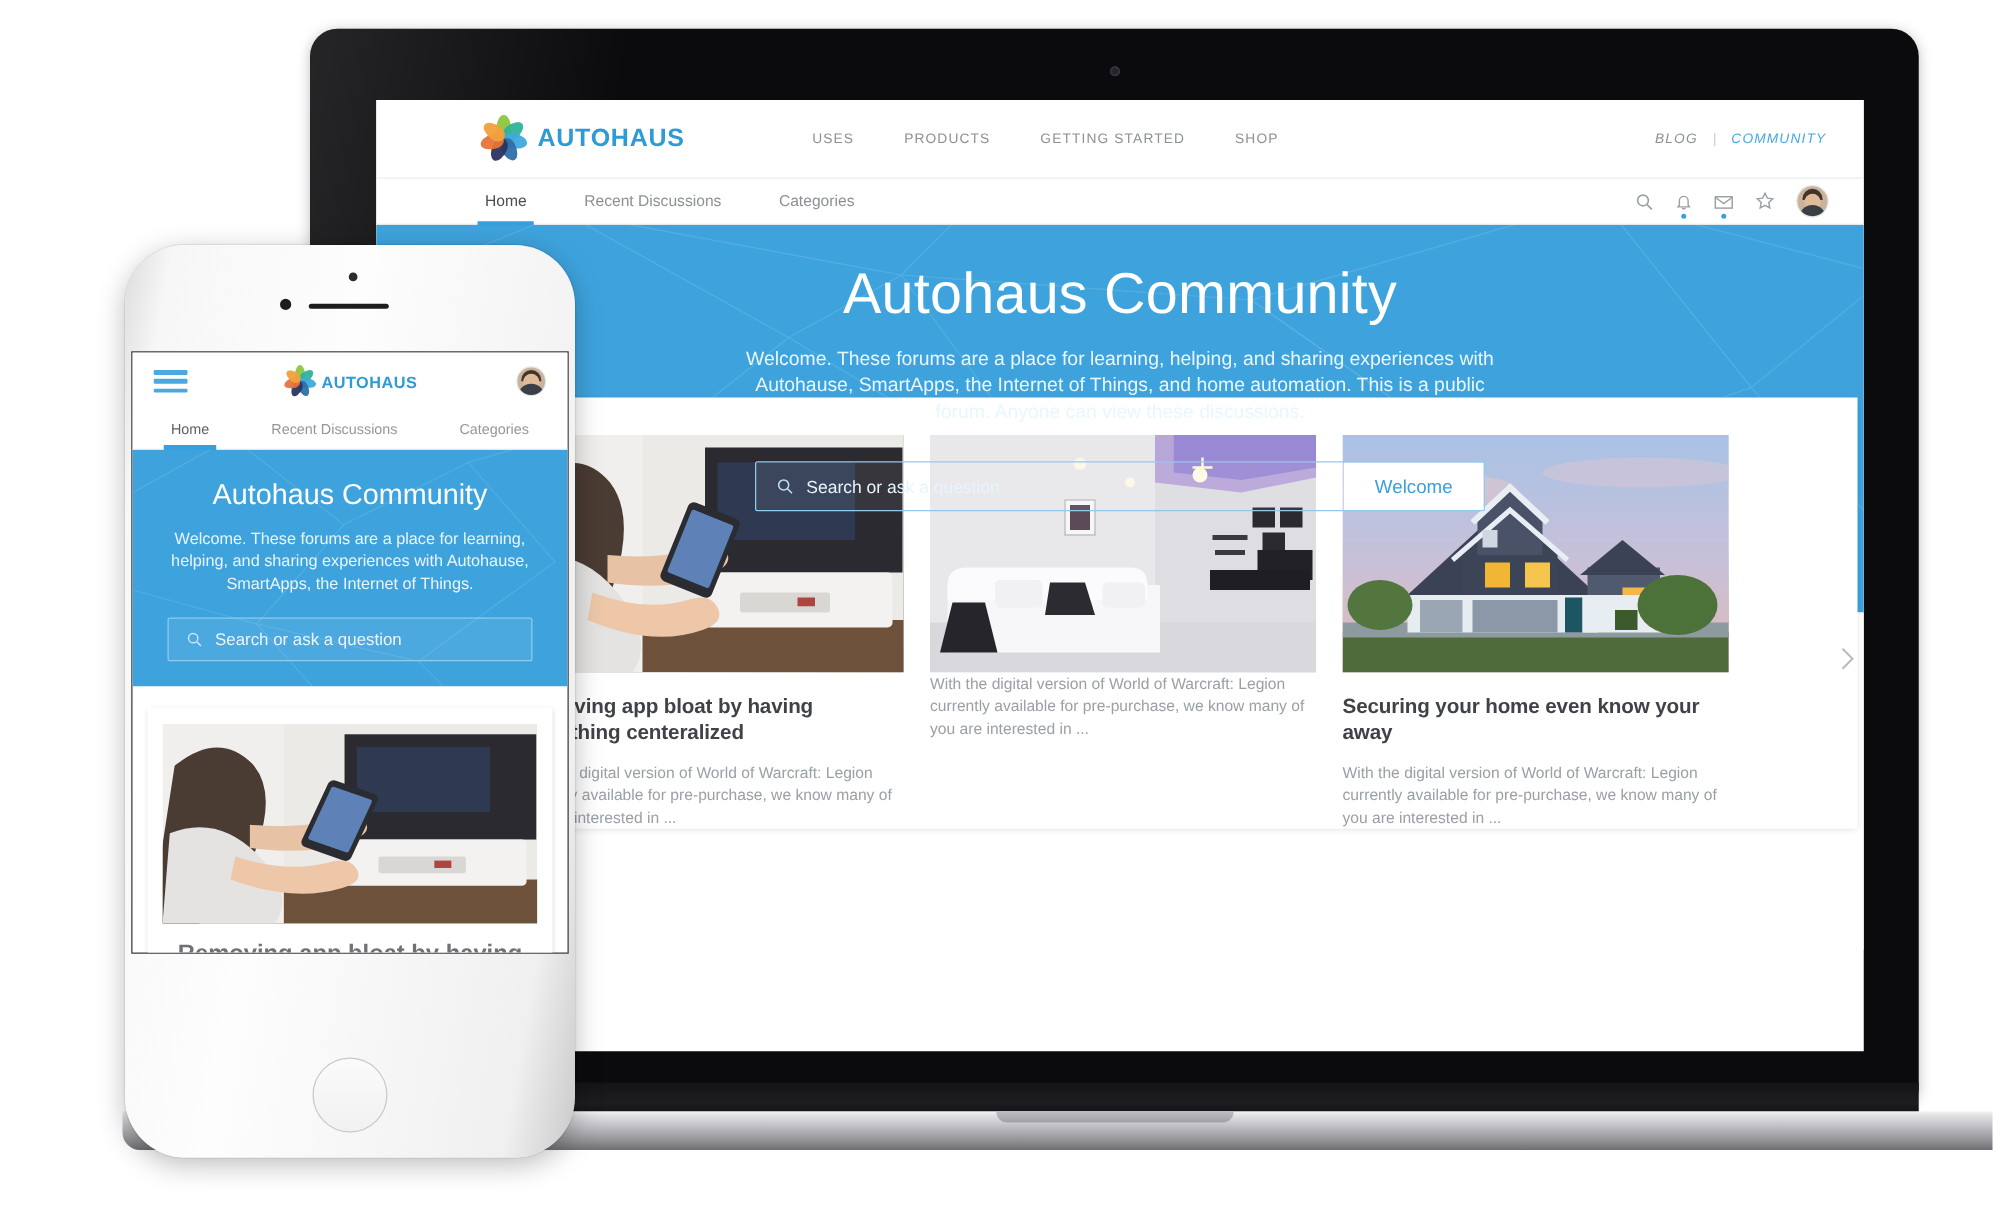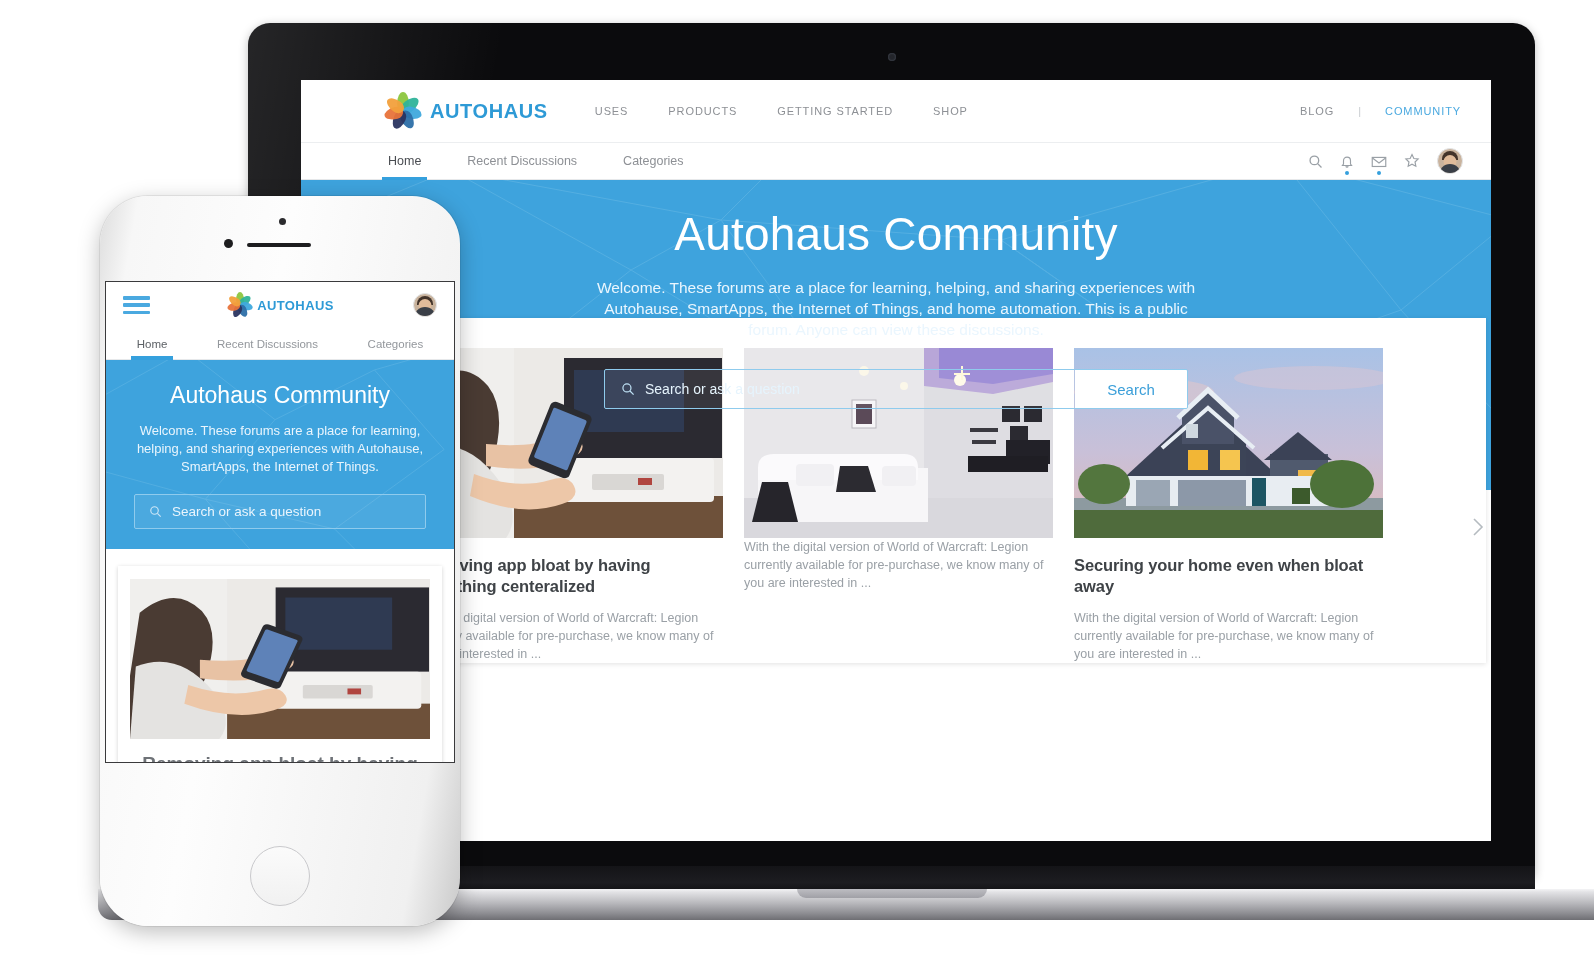--- a/index.html
+++ b/index.html
@@ -62,26 +62,26 @@
   .logo-wrap { display:flex; align-items:center; gap:11px; }
   .logo-mark { width: 33px; height: 33px; position: relative; }
   .logo-mark span{
     position:absolute; left:50%; top:50%; width:12px; height:19px;
     border-radius: 50% 50% 50% 50% / 62% 62% 38% 38%;
     transform-origin: 50% 100%;
     opacity:.95;
   }
   .logo-text { font-size: 20px; font-weight: bold; color:#2e9ad6; letter-spacing:.6px; }
 
-  .main-nav { display:flex; gap:40px; margin-left: 47px; }
+  .main-nav { display:flex; gap:40px; margin-left: 102px; }
   .main-nav a {
     font-size: 11px; letter-spacing:.9px; color:#8d9095; text-decoration:none;
     text-transform: uppercase;
   }
-  .top-right { margin-left:auto; display:flex; align-items:center; gap:24px; }
+  .top-right { margin-left:auto; display:flex; align-items:center; gap:12px;font-style:italic; }
   .top-right a { font-size: 11px; letter-spacing:.9px; color:#8d9095; text-decoration:none; text-transform:uppercase;}
   .top-right a.active { color:#4aa9e0;text-align:right; }
   .top-right .sep { color:#c8cbcf; font-size:11px; }
 
   .sub-nav {
     height: 38px; background:#fff; border-top:1px solid #eceef0; border-bottom:1px solid #e6e8ea;
     display:flex; align-items:stretch; padding-left: 85px; position:relative;
   }
   .sub-nav .tab {
     display:flex; align-items:center; padding: 0 2px; margin-right: 42px;
@@ -330,21 +330,21 @@
           <div class="hero-search">
             <div class="field">
               <span class="ic" style="color:#bfe1f5">
                 <svg width="14" height="14" viewBox="0 0 16 16" fill="none" stroke="currentColor" stroke-width="1.4">
                   <circle cx="6.8" cy="6.8" r="4.6"></circle>
                     <line x1="10.3" y1="10.3" x2="14.4" y2="14.4"></line>
                 </svg>
               </span>
               <span class="ph">Search or ask a question</span>
             </div>
-            <button class="btn">Search</button>
+            <button class="btn">Welcome</button>
           </div>
         </div>
       </div>
 
       <div class="content-band">
         <div class="panel">
           <div class="cards">
 
             <div class="card">
               <div class="card-img">
@@ -437,21 +437,21 @@
                     <rect x="62" y="132" width="34" height="26" fill="#9aa6b4"></rect>
                     <rect x="104" y="132" width="68" height="26" fill="#8c98a8"></rect>
                     <rect x="178" y="130" width="14" height="28" fill="#1d5563"></rect>
                     <rect x="192" y="128" width="66" height="30" fill="#e8edf2"></rect>
                     <ellipse cx="268" cy="136" rx="32" ry="24" fill="#4d7239"></ellipse>
                     <ellipse cx="30" cy="136" rx="26" ry="20" fill="#53763e"></ellipse>
                     <rect x="218" y="140" width="18" height="16" fill="#3c5a2c"></rect>
                   </svg>
                 </div>
               </div>
-              <h3>Securing your home even when bloat away</h3>
+              <h3>Securing your home even know your away</h3>
               <p>With the digital version of World of Warcraft: Legion currently available for pre-purchase, we know many of you are interested in ...</p>
             </div>
 
             <div class="card-next">
               <svg width="20" height="26" viewBox="0 0 20 26" fill="none" stroke="currentColor" stroke-width="1.6">
                 <path d="M6 5 L14 13 L6 21"></path>
               </svg>
             </div>
           </div>
         </div>

